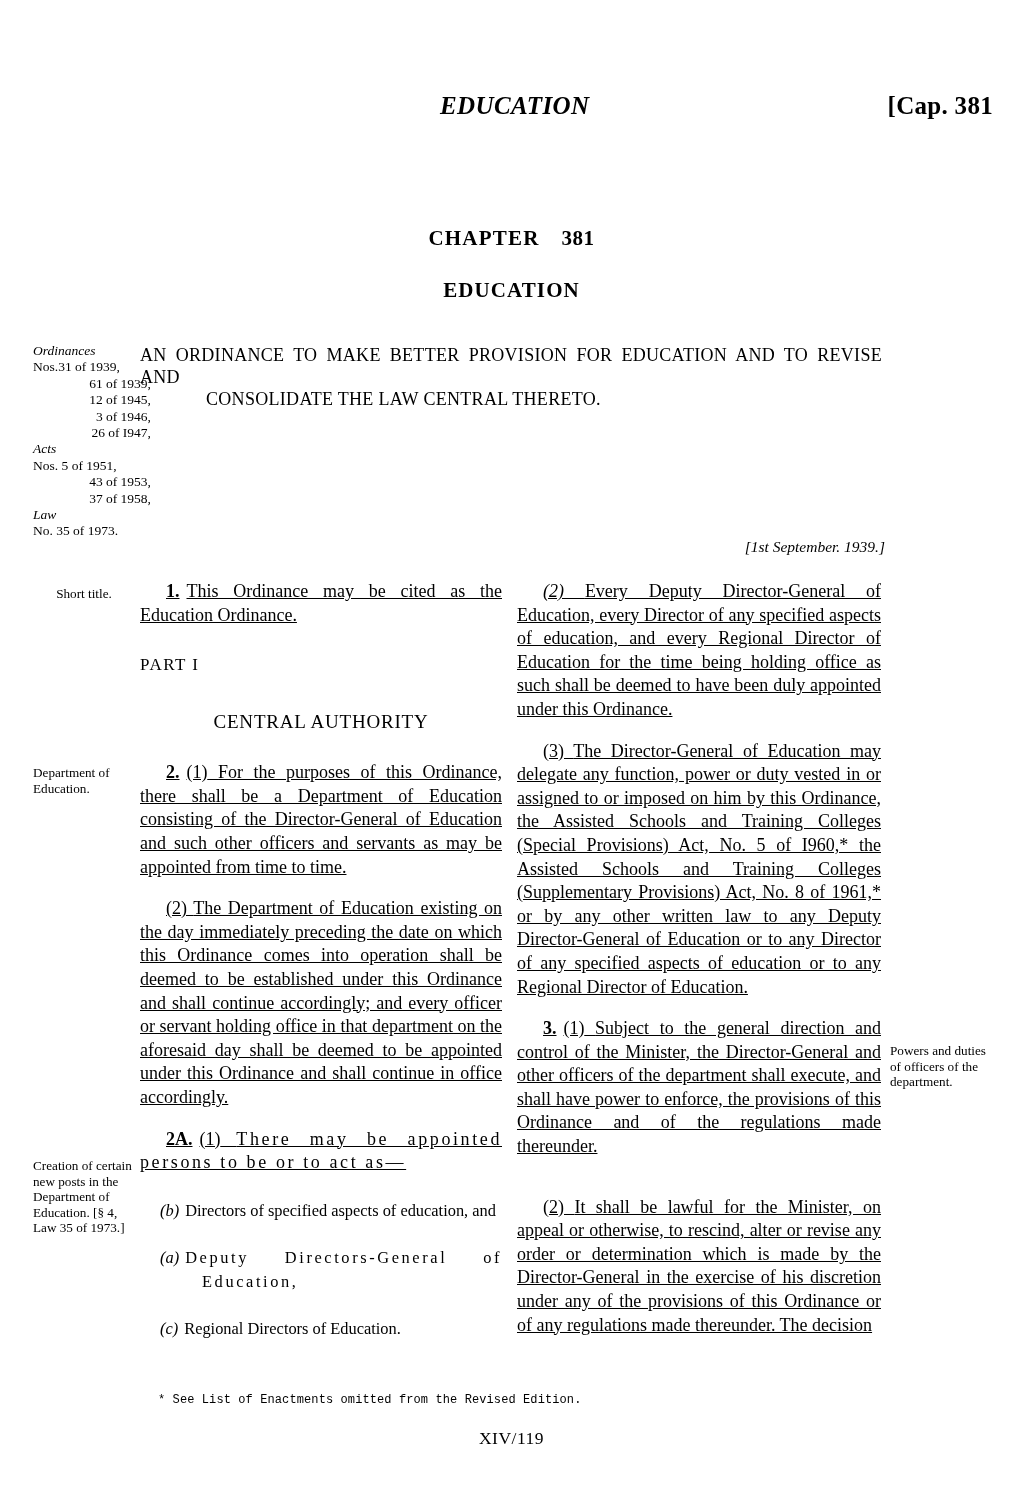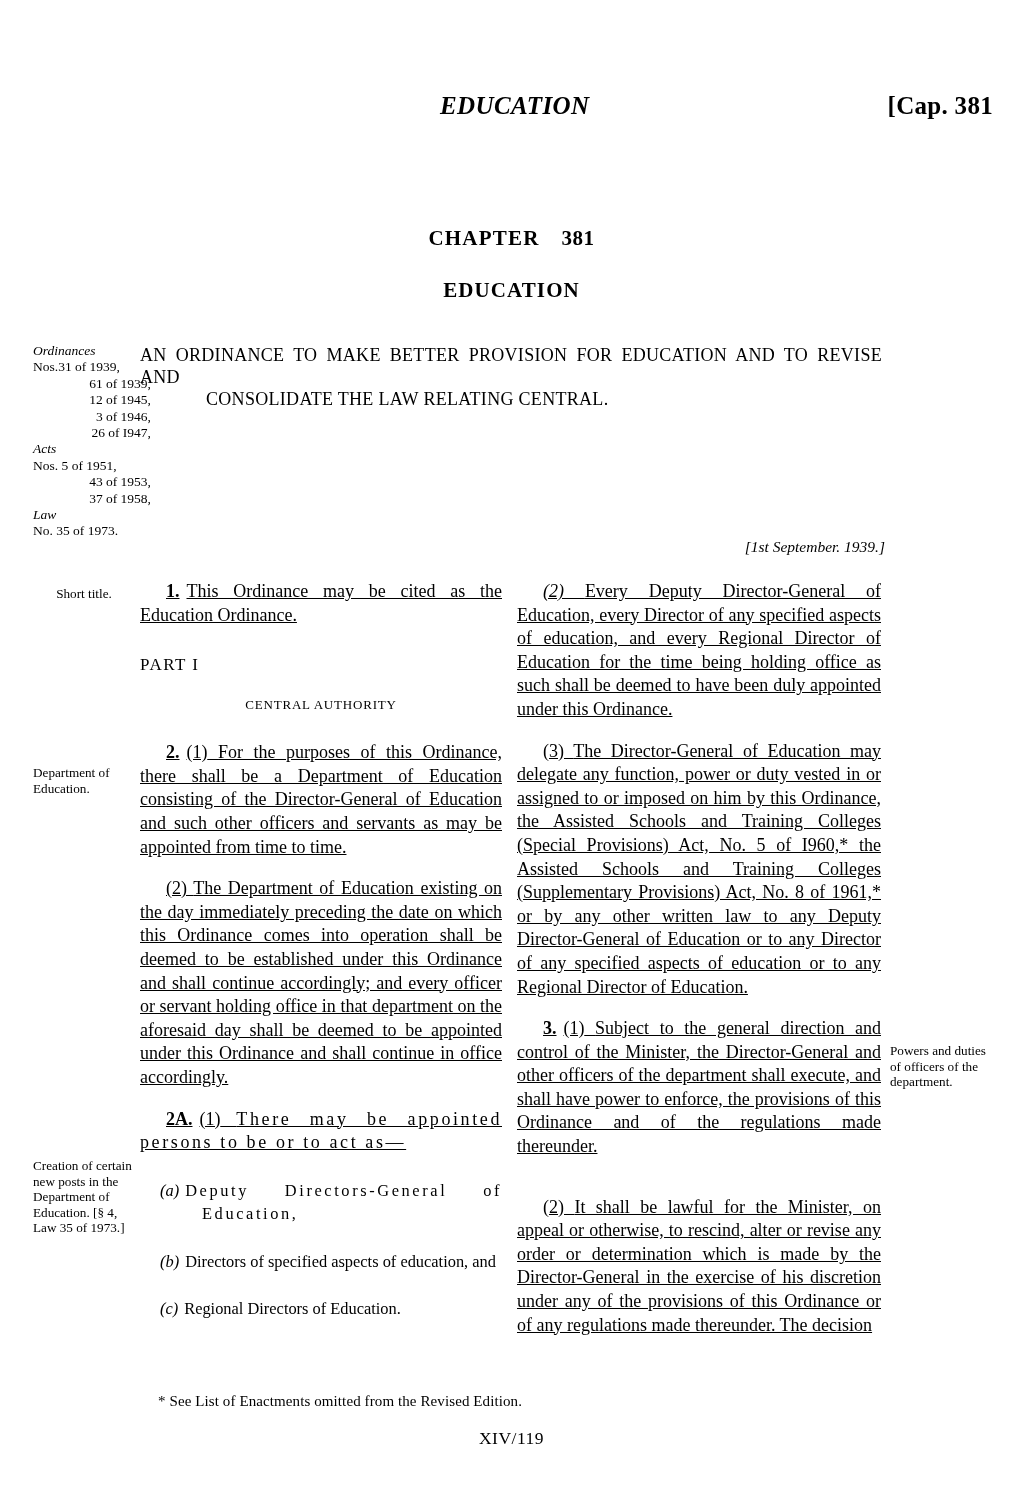--- a/index.html
+++ b/index.html
@@ -168,42 +168,43 @@
   }
 
   
   .part-head {
     margin: 28px 0 0 0;
     text-align: left;
     font-size: 17px;
     letter-spacing: 1.5px;
   }
   .part-sub {
-    margin: 22px 0 28px 0;
+    margin: 36px 0 28px 0;
     text-align: center;
-    font-size: 13px;
+    font-size: 19px;
     letter-spacing: 0.8px;
   }
 
   
   .mnote {
     position: absolute;
     font-size: 13.2px;
     line-height: 15.6px;
   }
   .mnote.left  { left: 33px;  width: 102px; }
   .mnote.right { left: 890px; width: 104px; }
 
   
   .footnote {
     position: absolute;
     left: 158px;
     top: 1393px;
-    font-size: 15px;
+    font-size: 12px;
     letter-spacing: 0.1px;
+    font-family: Liberation Mono, monospace;
   }
   .folio {
     position: absolute;
     left: 0;
     top: 1428px;
     width: 1023px;
     text-align: center;
     font-size: 17.5px;
     letter-spacing: 0.5px;
   }
@@ -233,21 +234,21 @@
     <div class="hdr">Acts</div>
     <div class="row first">Nos.  5 of 1951,</div>
     <div class="row">43 of 1953,</div>
     <div class="row">37 of 1958,</div>
     <div class="hdr">Law</div>
     <div class="row first">No. 35 of 1973.</div>
   </div>
 
   <div class="preamble">
     <span>AN  ORDINANCE TO  MAKE  BETTER  PROVISION  FOR  EDUCATION  AND  TO  REVISE  AND</span>
-    <span class="l2">CONSOLIDATE  THE LAW  RELATING  CENTRAL.</span>
+    <span class="l2">CONSOLIDATE  THE LAW  CENTRAL  THERETO.</span>
   </div>
 
   <div class="opdate">[1st September.  1939.]</div>
 
   <div class="mnote left" style="top:586px;text-align:center;">Short title.</div>
   <div class="mnote left" style="top:765px;">Department of Education.</div>
   <div class="mnote left" style="top:1158px;">Creation of certain new posts in the Department of Education. [§ 4, Law 35 of 1973.]</div>
   <div class="mnote right" style="top:1043px;">Powers and duties of officers of the department.</div>
 
   <div class="col-left">
@@ -268,25 +269,25 @@
       <span>(2)</span>
       <span>The Department of Education existing on the day immediately preceding the date on which this Ordinance comes into operation shall be deemed to be established under this Ordinance and shall continue accordingly; and every officer or servant holding office in that department on the aforesaid day shall be deemed to be appointed under this Ordinance and shall continue in office accordingly.</span>
     </p>
 
     <p class="body" style="margin-bottom:24px;">
       <span class="secno">2A.</span><span>(1)</span>
       <span class="wide">There may be appointed persons to be or to act as—</span>
     </p>
 
     <p class="lettered" style="margin-bottom:24px;">
+      <span class="lbl">(b)</span><span>Directors of specified aspects of education, and</span>
+    </p>
+
+    <p class="lettered" style="margin-bottom:24px;">
       <span class="lbl">(a)</span><span class="wide">Deputy    Directors-General    of Education,</span>
-    </p>
-
-    <p class="lettered" style="margin-bottom:24px;">
-      <span class="lbl">(b)</span><span>Directors of specified aspects of education, and</span>
     </p>
 
     <p class="lettered">
       <span class="lbl">(c)</span><span>Regional Directors of Education.</span>
     </p>
 
   </div>
 
   <div class="col-right">
 

